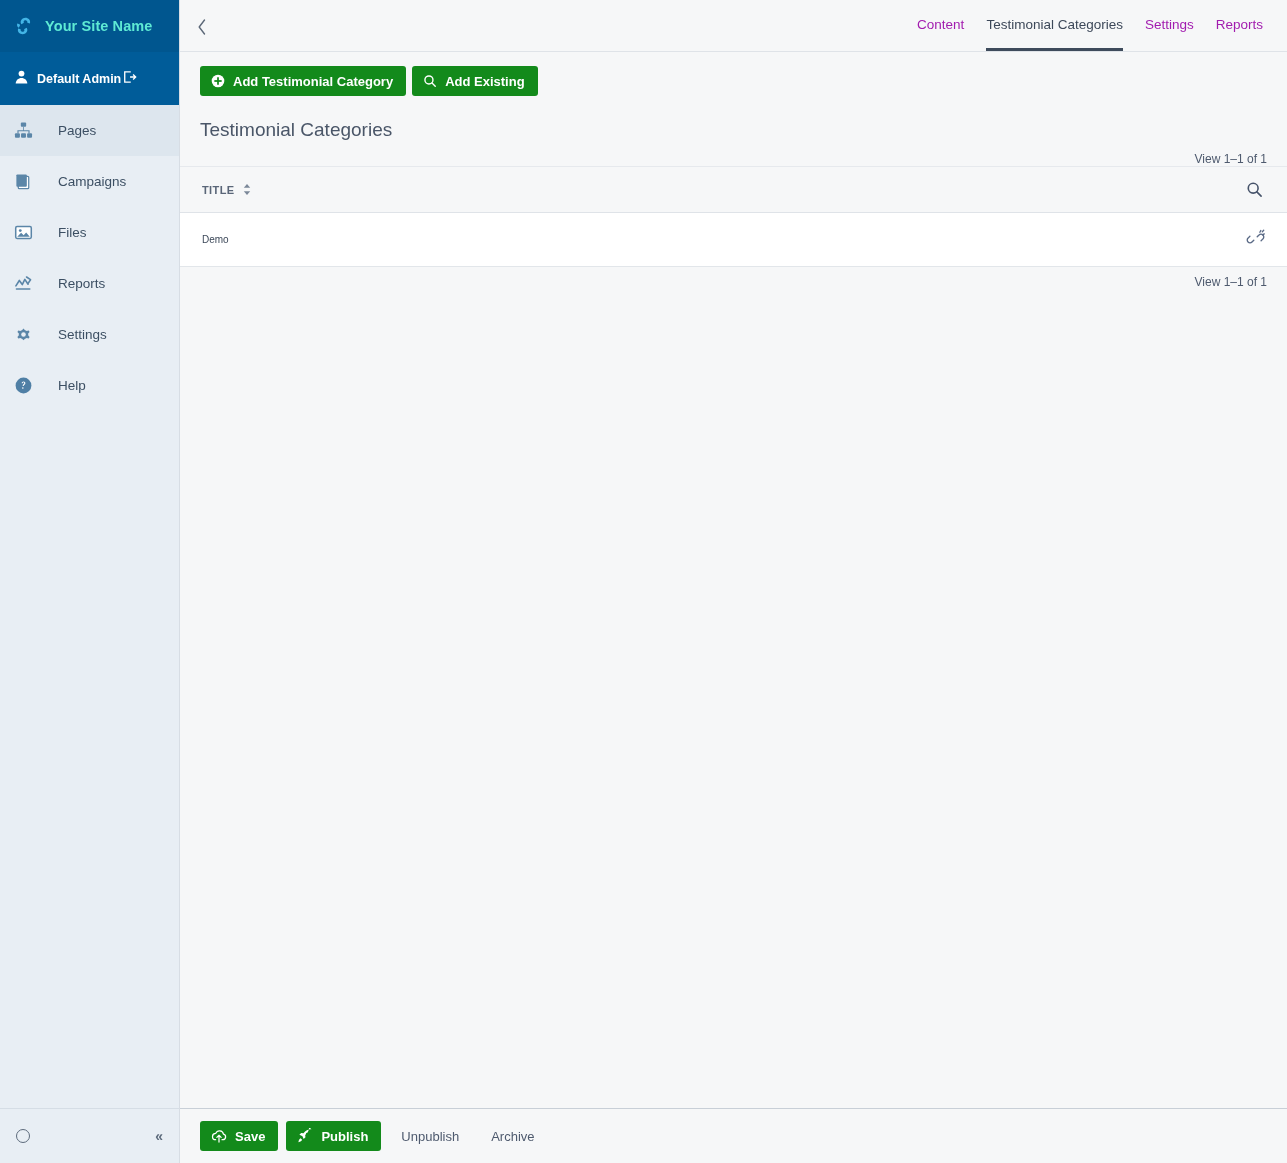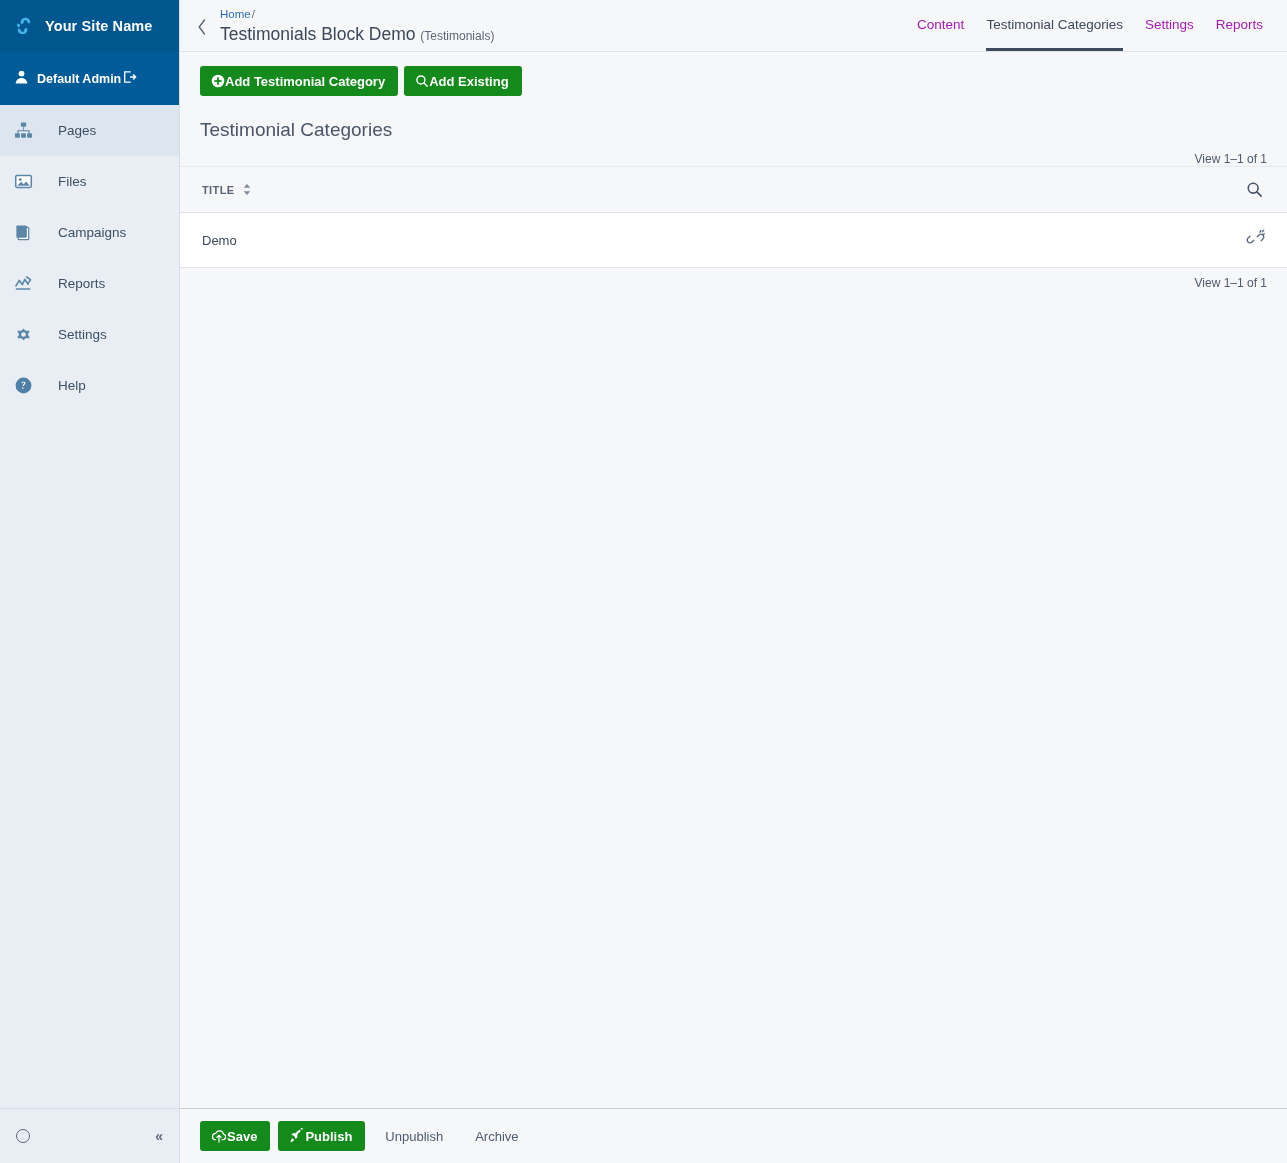--- a/index.html
+++ b/index.html
@@ -20,21 +20,21 @@
     flex: 0 0 180px;
   }
   .brand {
     height: 52px; background: #00568f;
     display: flex; align-items: center; gap: 9px;
     padding: 0 12px;
     flex: 0 0 52px;
   }
   .brand-logo { width: 24px; height: 24px; display: block; flex: 0 0 24px; }
   .brand-name {
-    color: #ffffff; font-size: 14.5px; font-weight: bold;
+    color: #5eead4; font-size: 14.5px; font-weight: bold;
     letter-spacing: .1px; white-space: nowrap;
   }
   .profile {
     height: 53px; background: #005c99;
     display: flex; align-items: center;
     padding: 0 14px 0 14px;
     flex: 0 0 53px;
   }
   .profile-icon { width: 15px; height: 16px; flex: 0 0 15px; }
   .profile-name {
@@ -107,21 +107,21 @@
   .tab.active { border-bottom-color: #3e4b5c; color: #3c4859; }
 
   .toolbar {
     padding: 14px 0 12px 20px;
     display: flex; gap: 6px; align-items: center;
   }
   .btn-green {
     background: #138a1b; color: #fff; border: none; border-radius: 3px;
     height: 30px; padding: 0 13px 0 11px;
     font-size: 13px; font-weight: bold;
-    display: inline-flex; align-items: center; 
+    display: inline-flex; align-items: center; gap: 8px;
     cursor: pointer; font-family: "Liberation Sans", sans-serif;
   }
   .btn-green svg { display: block; }
 
   .panel { padding: 0 20px 0 20px; }
   .panel-heading {
     font-size: 19px; color: #4a5668; font-weight: normal;
     margin: 8px 0 0 0; line-height: 28px;
   }
   .view-count {
@@ -137,21 +137,21 @@
     font-size: 11px; color: #5a6678; font-weight: bold;
     letter-spacing: .4px;
     text-align: left; padding: 14px 0 12px 22px;
     height: 44px;
   }
   .grid thead th.col-actions { text-align: right; padding-right: 24px; width: 60px; }
   .sort-caret { display: inline-block; margin-left: 5px; vertical-align: -1px; }
   .grid tbody td {
     background: #ffffff;
     border-bottom: 1px solid #e2e6ea;
-    font-size: 13px; color: #3c4859;
+    font-size: 10px; color: #3c4859;
     padding: 16px 0 16px 22px; height: 50px;
   }
   .grid tbody td.col-actions { text-align: right; padding-right: 22px; }
   .row-action { cursor: pointer; display: inline-block; }
 
   .spacer { flex: 1 1 auto; }
 
   .bottombar {
     height: 55px; flex: 0 0 55px;
     background: #f6f7f8;
@@ -210,36 +210,36 @@
             <rect x="13.8" y="13" width="5.2" height="4.6" rx="1"></rect>
             <path d="M9.6 6.1v3.6H3.6v3.3h1.2v-2.1h10.4v2.1h1.2V9.7h-6V6.1z"></path>
           </svg>
         </span>
         <span class="nav-label">Pages</span>
       </div>
 
       <div class="nav-item">
         <span>
           <svg class="nav-icon" viewBox="0 0 20 20" fill="none">
+            <rect x="4.5" y="4.5" width="11" height="13" rx="1" fill="#ffffff" stroke="#5b86a8" stroke-width="1.3"></rect>
+            <rect x="2.5" y="2.5" width="11" height="13" rx="1" fill="#5b86a8"></rect>
+          </svg>
+        </span>
+        <span class="nav-label">Campaigns</span>
+      </div>
+
+      <div class="nav-item">
+        <span>
+          <svg class="nav-icon" viewBox="0 0 20 20" fill="none">
             <rect x="1.8" y="3.8" width="16.4" height="12.4" rx="1.4" fill="#ffffff" stroke="#5b86a8" stroke-width="1.6"></rect>
             <circle cx="6.6" cy="8" r="1.5" fill="#5b86a8"></circle>
             <path d="M3.4 14.6l4.1-4.4 2.7 2.8 2.6-2.9 3.8 4.5z" fill="#5b86a8"></path>
           </svg>
         </span>
         <span class="nav-label">Files</span>
-      </div>
-
-      <div class="nav-item">
-        <span>
-          <svg class="nav-icon" viewBox="0 0 20 20" fill="none">
-            <rect x="4.5" y="4.5" width="11" height="13" rx="1" fill="#ffffff" stroke="#5b86a8" stroke-width="1.3"></rect>
-            <rect x="2.5" y="2.5" width="11" height="13" rx="1" fill="#5b86a8"></rect>
-          </svg>
-        </span>
-        <span class="nav-label">Campaigns</span>
       </div>
 
       <div class="nav-item">
         <span>
           <svg class="nav-icon" viewBox="0 0 20 20" fill="none" stroke="#5b86a8" stroke-width="1.7" stroke-linecap="round" stroke-linejoin="round">
             <path d="M2 12.5 5.6 6.8l3.1 4.3 2.7-5.4 3.4 5.1"></path>
             <path d="M13.2 3.2 17.4 6 15 9.6"></path>
             <path d="M2.6 15.8h14"></path>
           </svg>
         </span>
@@ -277,29 +277,20 @@
   </aside>
 
   <section class="main">
 
     <header class="topbar">
       <span>
         <svg class="back-arrow" viewBox="0 0 12 20" fill="none" stroke="#5c6878" stroke-width="1.4" stroke-linecap="round" stroke-linejoin="round">
           <path d="M8.5 3 3.2 10l5.3 7"></path>
         </svg>
       </span>
-      <div class="titleblock">
-        <div class="breadcrumb">
-          <a href="#">Home</a><span class="sep">/</span>
-        </div>
-        <div class="page-title">
-          <span>Testimonials Block Demo</span>
-          <span class="subtype">(Testimonials)</span>
-        </div>
-      </div>
 
       <nav class="tabs">
         <div class="tab">Content</div>
         <div class="tab active">Testimonial Categories</div>
         <div class="tab">Settings</div>
         <div class="tab">Reports</div>
       </nav>
     </header>
 
     <div class="toolbar">

